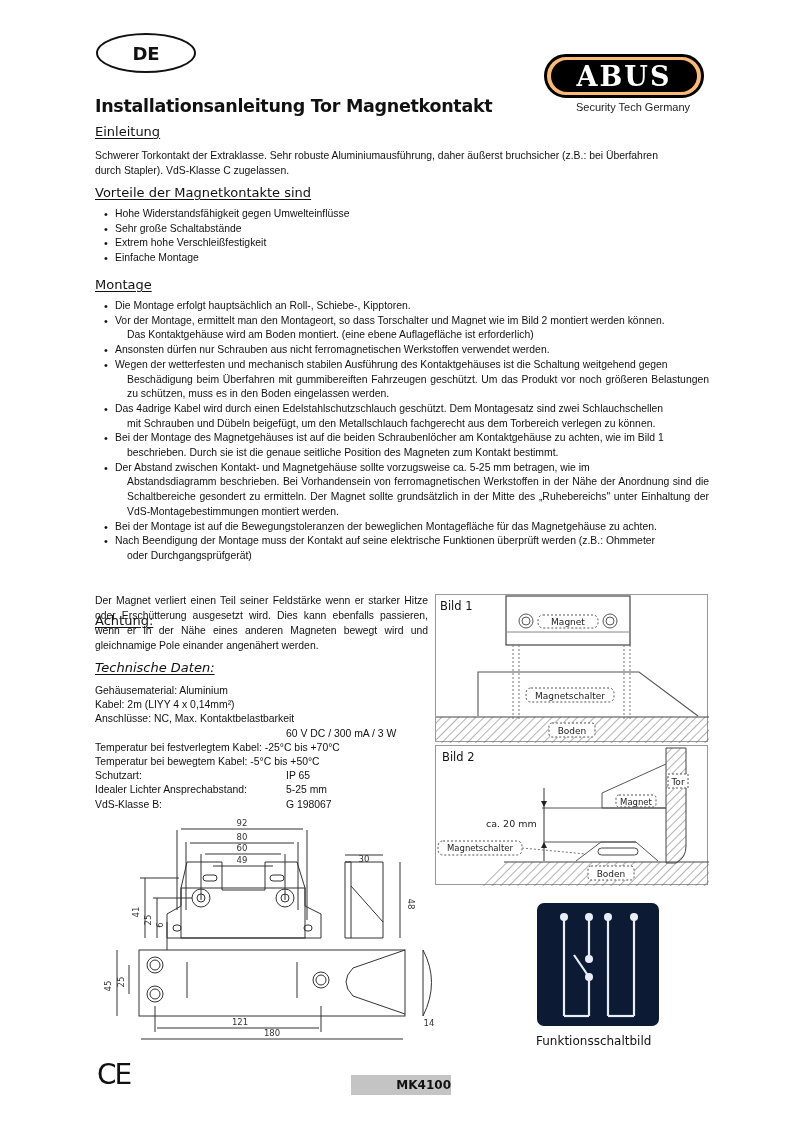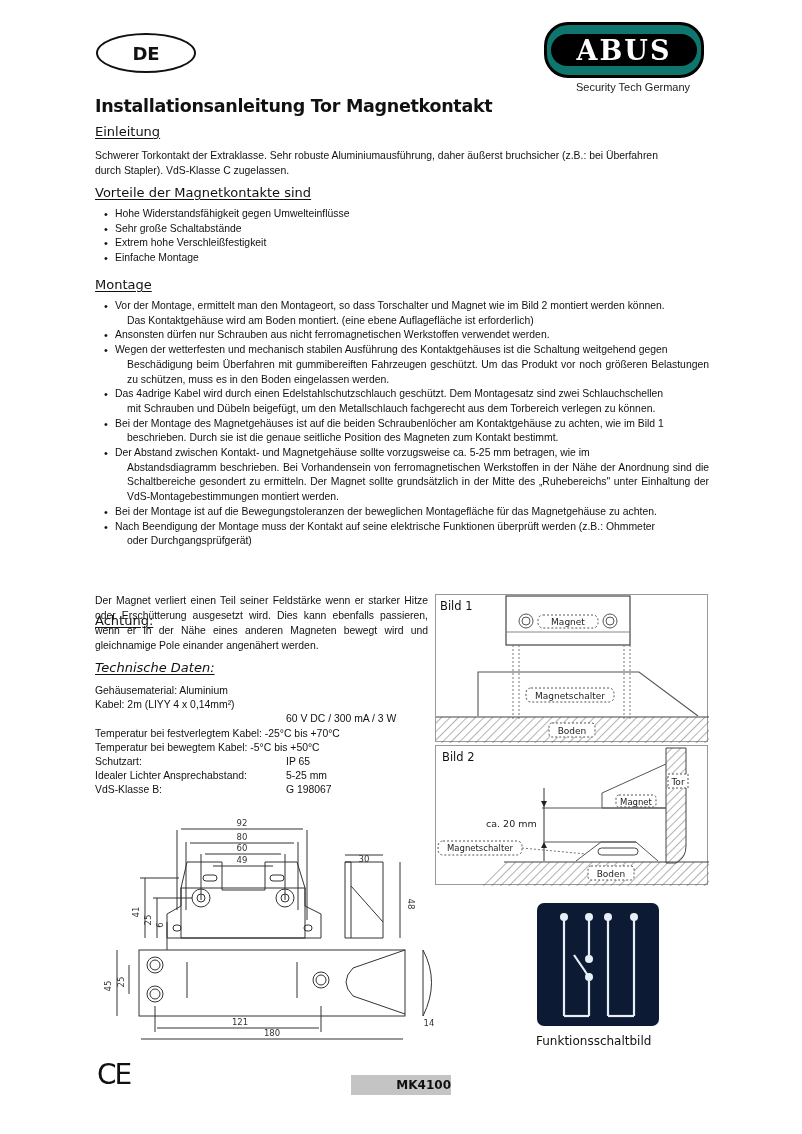--- a/index.html
+++ b/index.html
@@ -3,22 +3,22 @@
 <meta charset="utf-8">
 <style>
   html, body { margin:0; padding:0; background:#ffffff; }
   body { width:802px; height:1134px; position:relative; overflow:hidden;
          font-family:"Liberation Sans", sans-serif; color:#111; }
   .abs { position:absolute; }
   .lang-oval { left:96px; top:33px; width:100px; height:40px; border:2.5px solid #111;
                border-radius:50%; box-sizing:border-box; display:flex; align-items:center;
                justify-content:center; font-family:"DejaVu Sans", sans-serif; font-weight:bold; font-size:18px;text-align:right; }
   .logo { left:544px; top:22px; width:164px; }
-  .logo-pill { width:160px; height:56px; border:3px solid #000; border-radius:24px; box-sizing:border-box;
-               display:flex; align-items:center; justify-content:center; background:#0f766e; }
+  .logo-pill { width:160px; height:44px; border:3px solid #000; border-radius:24px; box-sizing:border-box;
+               display:flex; align-items:center; justify-content:center; background:#fdba74;margin-top:32px; }
   .logo-inner { width:146px; height:32px; background:#000; border-radius:17px; display:flex; align-items:center;
                 justify-content:center; color:#fff; font-family:"DejaVu Serif", serif; font-weight:bold;
                 font-size:27px; letter-spacing:2px; }
   .logo-sub { text-align:center; font-size:11px; margin-top:3px; color:#222; padding-left:14px; }
   .title { left:95px; top:96px; font-family:"DejaVu Sans", sans-serif; font-weight:bold; font-size:17.5px; letter-spacing:-0.3px; }
   .h2 { font-family:"DejaVu Sans", sans-serif; font-size:13px; text-decoration:underline; text-underline-offset:2px; }
   .p { font-family:"Liberation Sans", sans-serif; font-size:10.4px; line-height:15px; }
   ul.bl { margin:0; padding:0; list-style:none; }
   ul.bl li { position:relative; padding-left:20px; font-size:10.4px; line-height:14.7px; }
   ul.bl li::before { content:"•"; position:absolute; left:9px; top:0; font-size:11px; }
@@ -61,37 +61,39 @@
 <div class="abs h2" style="left:95px;top:185px;">Vorteile der Magnetkontakte sind</div>
 <ul class="abs bl" style="left:95px;top:207px;width:600px;">
   <li>Hohe Widerstandsfähigkeit gegen Umwelteinflüsse</li>
   <li>Sehr große Schaltabstände</li>
   <li>Extrem hohe Verschleißfestigkeit</li>
   <li>Einfache Montage</li>
 </ul>
 
 <div class="abs h2" style="left:95px;top:277px;">Montage</div>
 <ul class="abs bl" style="left:95px;top:299px;width:614px;">
+  <li><span>Die Montage erfolgt hauptsächlich an Roll-, Schiebe-, Kipptoren.</span></li>
   <li><span>Vor der Montage, ermittelt man den Montageort, so dass Torschalter und Magnet wie im Bild 2 montiert werden können.</span><span class="cont">Das Kontaktgehäuse wird am Boden montiert. (eine ebene Auflagefläche ist erforderlich)</span></li>
   <li><span>Ansonsten dürfen nur Schrauben aus nicht ferromagnetischen Werkstoffen verwendet werden.</span></li>
   <li class="just"><span>Wegen der wetterfesten und mechanisch stabilen Ausführung des Kontaktgehäuses ist die Schaltung weitgehend gegen</span><span class="cont just">Beschädigung beim Überfahren mit gummibereiften Fahrzeugen geschützt. Um das Produkt vor noch größeren Belastungen zu schützen, muss es in den Boden eingelassen werden.</span></li>
   <li><span>Das 4adrige Kabel wird durch einen Edelstahlschutzschlauch geschützt. Dem Montagesatz sind zwei Schlauchschellen</span><span class="cont">mit Schrauben und Dübeln beigefügt, um den Metallschlauch fachgerecht aus dem Torbereich verlegen zu können.</span></li>
   <li><span>Bei der Montage des Magnetgehäuses ist auf die beiden Schraubenlöcher am Kontaktgehäuse zu achten, wie im Bild 1</span><span class="cont">beschrieben. Durch sie ist die genaue seitliche Position des Magneten zum Kontakt bestimmt.</span></li>
   <li class="just"><span>Der Abstand zwischen Kontakt- und Magnetgehäuse sollte vorzugsweise ca. 5-25 mm betragen, wie im</span><span class="cont just">Abstandsdiagramm beschrieben. Bei Vorhandensein von ferromagnetischen Werkstoffen in der Nähe der Anordnung sind die Schaltbereiche gesondert zu ermitteln. Der Magnet sollte grundsätzlich in der Mitte des „Ruhebereichs" unter Einhaltung der VdS-Montagebestimmungen montiert werden.</span></li>
   <li><span>Bei der Montage ist auf die Bewegungstoleranzen der beweglichen Montagefläche für das Magnetgehäuse zu achten.</span></li>
   <li><span>Nach Beendigung der Montage muss der Kontakt auf seine elektrische Funktionen überprüft werden (z.B.: Ohmmeter</span><span class="cont">oder Durchgangsprüfgerät)</span></li>
 </ul>
 
 <div class="abs h2" style="left:95px;top:572px;margin-top:41px;">Achtung:</div>
 <div class="abs p just" style="left:95px;top:593px;width:333px;">Der Magnet verliert einen Teil seiner Feldstärke wenn er starker Hitze oder Erschütterung ausgesetzt wird. Dies kann ebenfalls passieren, wenn er in der Nähe eines anderen Magneten bewegt wird und gleichnamige Pole einander angenähert werden.</div>
 
 <div class="abs h2" style="left:95px;top:660px;font-style:italic;">Technische Daten:</div>
 <div class="abs specs">
   <div class="row"><span>Gehäusematerial:  Aluminium</span><span class="val2"></span></div>
   <div class="row"><span>Kabel:  2m (LIYY 4 x 0,14mm²)</span><span class="val2"></span></div>
+  <div class="row"><span>Anschlüsse:   NC, Max. Kontaktbelastbarkeit</span><span class="val2"></span></div>
   <div class="row"><span></span><span class="val2">60 V DC / 300 mA / 3 W</span></div>
   <div class="row"><span>Temperatur bei festverlegtem Kabel:  -25°C bis +70°C</span><span class="val2"></span></div>
   <div class="row"><span>Temperatur bei bewegtem Kabel:  -5°C bis +50°C</span><span class="val2"></span></div>
   <div class="row"><span>Schutzart:</span><span class="val2">IP 65</span></div>
   <div class="row"><span>Idealer Lichter Ansprechabstand:</span><span class="val2">5-25 mm</span></div>
   <div class="row"><span>VdS-Klasse B:</span><span class="val2">G 198067</span></div>
 </div>
 
 <div class="abs fig-box" style="left:435px;top:594px;width:273px;height:148px;">
   <svg width="273" height="148" viewBox="0 0 273 148">

